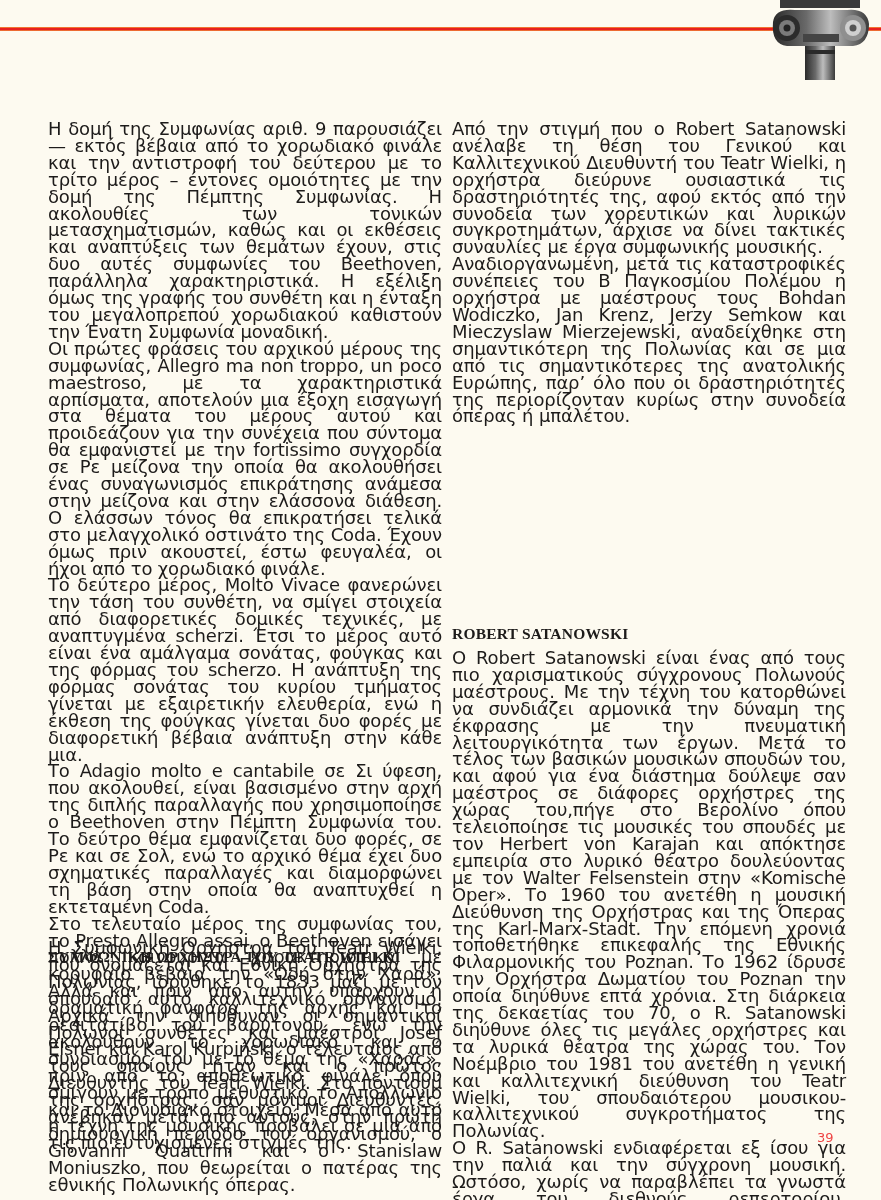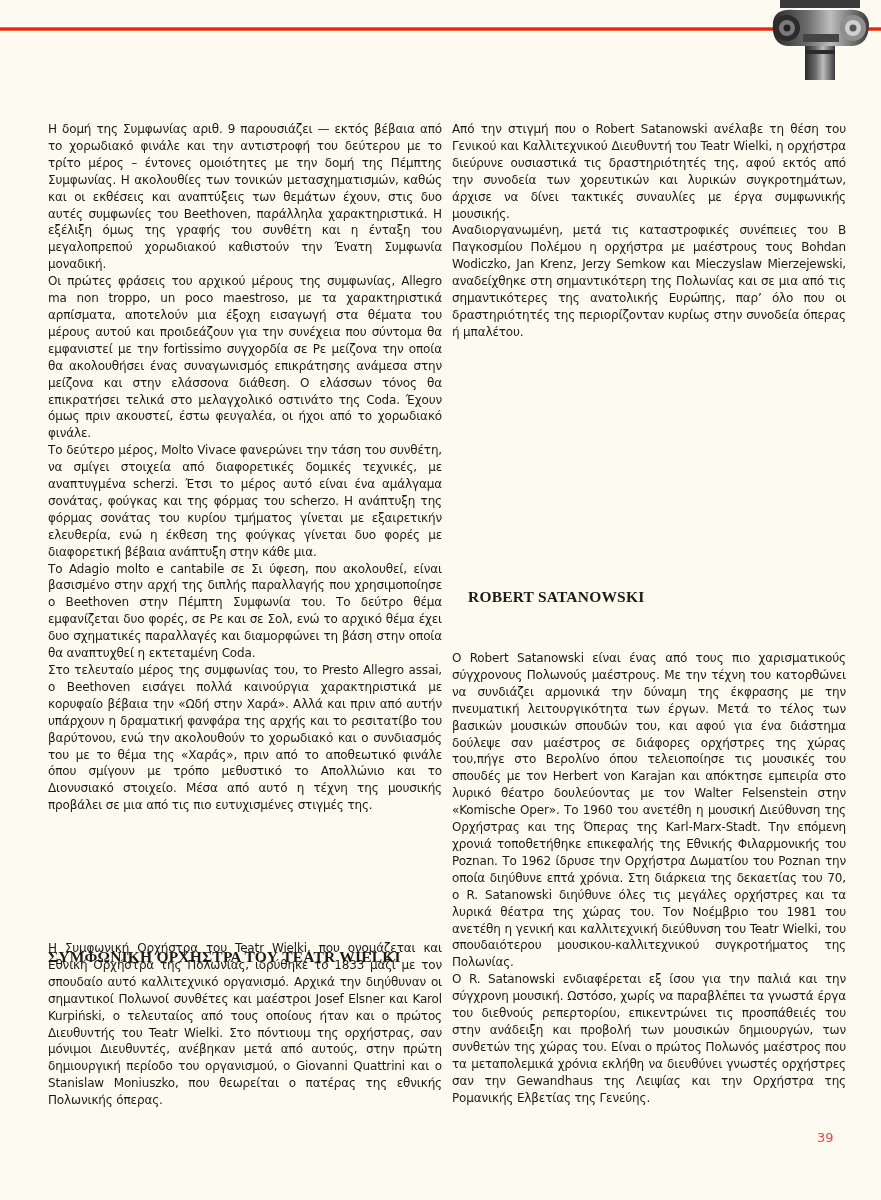--- a/index.html
+++ b/index.html
@@ -11,21 +11,21 @@
   }
   .top-rule {
     position: absolute; left: 0; top: 27px; width: 881px; height: 4px;
     background: linear-gradient(#f5a23a 0, #e8201f 35%, #e8201f 70%, #f0a040 100%);
   }
   .capital {
     position: absolute; left: 765px; top: 0; width: 110px; height: 80px;
   }
   .col {
     position: absolute; top: 121px; width: 394px;
-    font-size: 12px; line-height: 16.9px;
+    font-size: 18px; line-height: 16.9px;
     text-align: justify; letter-spacing: -0.15px;
   }
   .col-left { left: 48px; }
   .col-right { left: 452px; }
   .col p { margin: 0; hyphens: manual; }
   .heading {
     position: absolute; font-family: "Liberation Serif", serif; font-weight: bold;
     font-size: 15.5px; letter-spacing: 0.2px; margin: 0;
   }
   .page-number {
@@ -72,20 +72,20 @@
 
 <div class="col col-left" style="top:940px;">
   <p>Η Συμφωνική Ορχήστρα του Teatr Wielki, που ονομάζε­ται και Εθνική Ορχήστρα της Πολωνίας, ιδρύθηκε το 1833 μαζί με τον σπουδαίο αυτό καλλιτεχνικό οργανισμό. Αρχικά την διηύθυναν οι σημαντικοί Πολωνοί συνθέτες και μαέστροι Josef Elsner και Karol Kurpiński, ο τελευ­ταίος από τους οποίους ήταν και ο πρώτος Διευθυντής του Teatr Wielki. Στο πόντιουμ της ορχήστρας, σαν μόνιμοι Διευθυντές, ανέβηκαν μετά από αυτούς, στην πρώτη δημιουργική περίοδο του οργανισμού, ο Giovanni Quat­trini και ο Stanislaw Moniuszko, που θεωρείται ο πατέρας της εθνικής Πολωνικής όπερας.</p>
 </div>
 
 <div class="col col-right">
   <p>Από την στιγμή που ο Robert Satanowski ανέλαβε τη θέση του Γενικού και Καλλιτεχνικού Διευθυντή του Teatr Wielki, η ορχήστρα διεύρυνε ουσιαστικά τις δραστηριότη­τές της, αφού εκτός από την συνοδεία των χορευτικών και λυρικών συγκροτημάτων, άρχισε να δίνει τακτικές συναυ­λίες με έργα συμφωνικής μουσικής.</p>
   <p>Αναδιοργανωμένη, μετά τις καταστροφικές συνέπειες του Β Παγκοσμίου Πολέμου η ορχήστρα με μαέστρους τους Bohdan Wodiczko, Jan Krenz, Jerzy Semkow και Miec­zyslaw Mierzejewski, αναδείχθηκε στη σημαντικότερη της Πολωνίας και σε μια από τις σημαντικότερες της ανατολι­κής Ευρώπης, παρ’ όλο που οι δραστηριότητές της περιο­ρίζονταν κυρίως στην συνοδεία όπερας ή μπαλέτου.</p>
 </div>
 
-<h2 class="heading" style="left:452px; top:588px;margin-left:16px;">ROBERT SATANOWSKI</h2>
+<h2 class="heading" style="left:452px; top:625px;">ROBERT SATANOWSKI</h2>
 
 <div class="col col-right" style="top:650px;">
   <p>Ο Robert Satanowski είναι ένας από τους πιο χαρισματι­κούς σύγχρονους Πολωνούς μαέστρους. Με την τέχνη του κατορθώνει να συνδιάζει αρμονικά την δύναμη της έκφρασης με την πνευματική λειτουργικότητα των έργων. Μετά το τέλος των βασικών μουσικών σπουδών του, και αφού για ένα διάστημα δούλεψε σαν μαέστρος σε διάφο­ρες ορχήστρες της χώρας του,πήγε στο Βερολίνο όπου τελειοποίησε τις μουσικές του σπουδές με τον Herbert von Karajan και απόκτησε εμπειρία στο λυρικό θέατρο δου­λεύοντας με τον Walter Felsenstein στην «Komische Oper». Το 1960 του ανετέθη η μουσική Διεύθυνση της Ορχήστρας και της Όπερας της Karl-Marx-Stadt. Την επόμενη χρονιά τοποθετήθηκε επικεφαλής της Εθνικής Φιλαρμονικής του Poznan. Το 1962 ίδρυσε την Ορχή­στρα Δωματίου του Poznan την οποία διηύθυνε επτά χρόνια. Στη διάρκεια της δεκαετίας του 70, ο R. Satanow­ski διηύθυνε όλες τις μεγάλες ορχήστρες και τα λυρικά θέατρα της χώρας του. Τον Νοέμβριο του 1981 του ανετέθη η γενική και καλλιτεχνική διεύθυνση του Teatr Wielki, του σπουδαιότερου μουσικου-καλλιτεχνικού συ­γκροτήματος της Πολωνίας.</p>
   <p>Ο R. Satanowski ενδιαφέρεται εξ ίσου για την παλιά και την σύγχρονη μουσική. Ωστόσο, χωρίς να παραβλέπει τα γνωστά έργα του διεθνούς ρεπερτορίου, επικεντρώνει τις προσπάθειές του στην ανάδειξη και προβολή των μουσι­κών δημιουργών, των συνθετών της χώρας του. Είναι ο πρώτος Πολωνός μαέστρος που τα μεταπολεμικά χρόνια εκλήθη να διευθύνει γνωστές ορχήστρες σαν την Gewan­dhaus της Λειψίας και την Ορχήστρα της Ρομανικής Ελβετίας της Γενεύης.</p>
 </div>
 
 <div class="page-number">39</div>
 
 </body></html>

